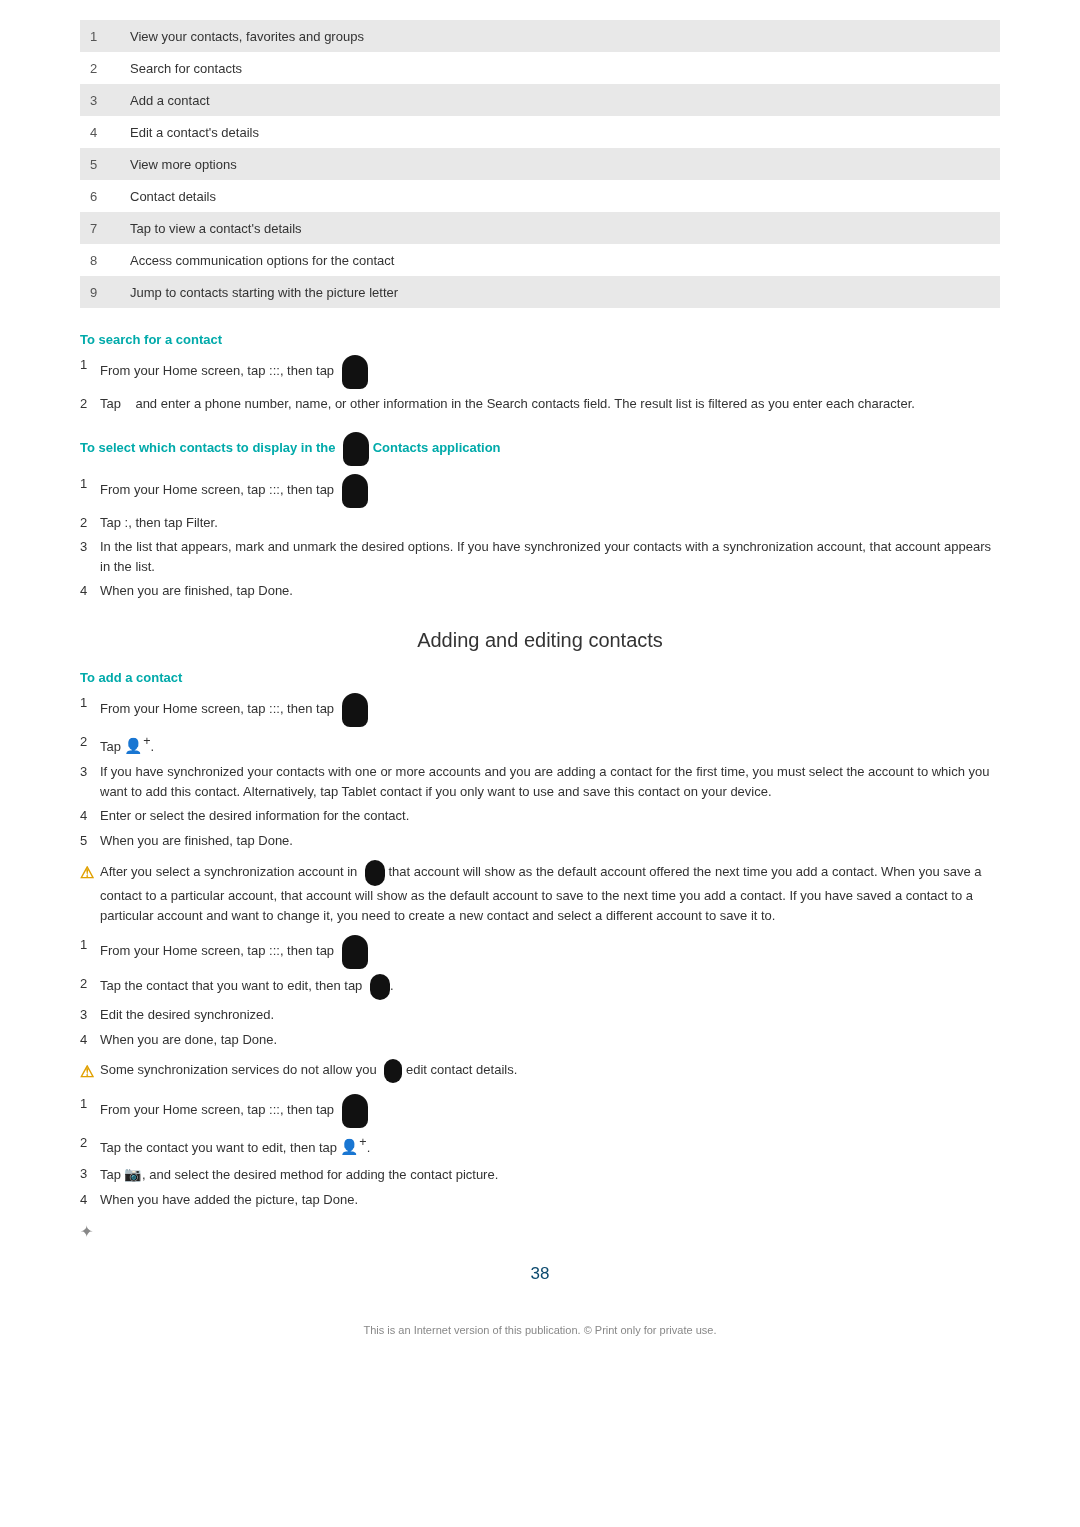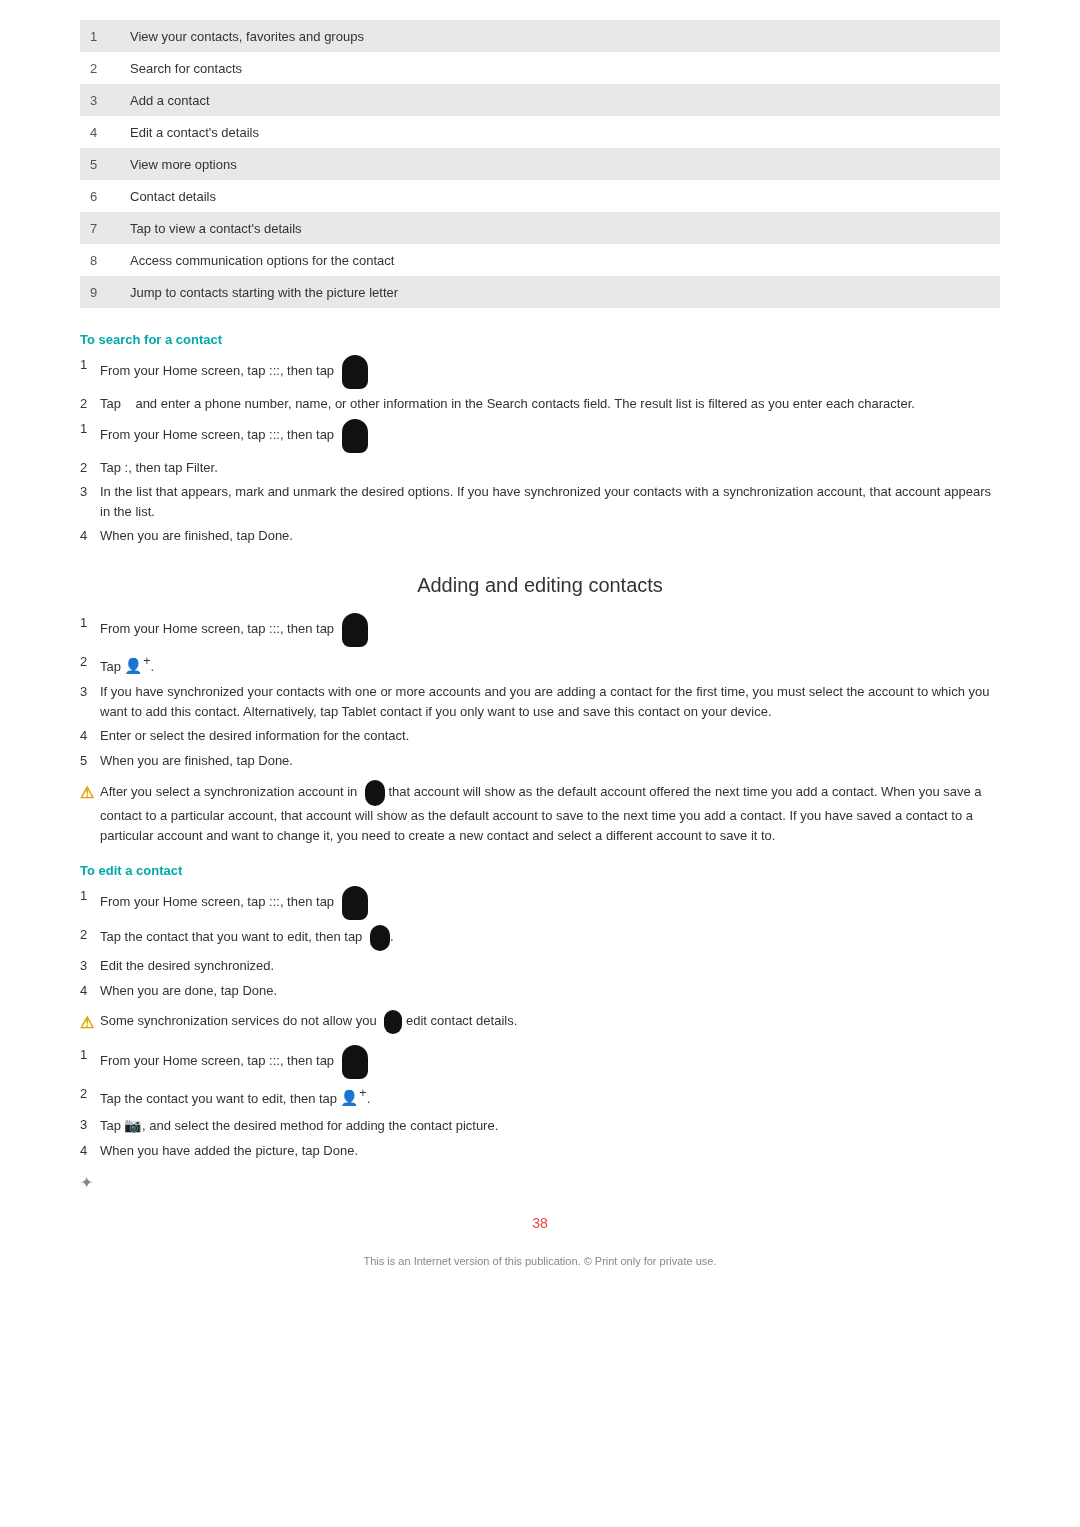--- a/index.html
+++ b/index.html
@@ -102,29 +102,29 @@
     }
 
     .note-text {
       flex: 1;
     }
 
     .footer {
       text-align: center;
       color: #888;
       font-size: 11px;
-      margin-top: 24px;
+      margin-top: 40px;
       border-top: none;
     }
 
     .page-num {
       text-align: center;
-      font-size: 14px;
+      font-size: 17px;
       margin: 20px 0 10px 0;
-      color: #ef4444;
+      color: #0c4a6e;
     }
 
     
     .thumb {
       display: inline-block;
       background: #111;
       width: 26px;
       height: 34px;
       border-radius: 13px 13px 8px 8px;
       vertical-align: middle;
@@ -181,20 +181,21 @@
       <span class="step-text">From your Home screen, tap :::, then tap <span class="thumb"></span></span>
     </li>
     <li>
       <span class="step-num">2</span>
       <span class="step-text">Tap &nbsp;&nbsp; and enter a phone number, name, or other information in the <span class="bold">Search contacts</span> field. The result list is filtered as you enter each character.</span>
     </li>
   </ol>
 </div>
 
 <div>
+  <div class="section-heading">To select which contacts to display in the <span class="thumb"></span> Contacts application</div>
   <ol class="steps-list">
     <li>
       <span class="step-num">1</span>
       <span class="step-text">From your Home screen, tap :::, then tap <span class="thumb"></span></span>
     </li>
     <li>
       <span class="step-num">2</span>
       <span class="step-text">Tap :, then tap <span class="bold">Filter</span>.</span>
     </li>
     <li>
@@ -204,20 +205,21 @@
     <li>
       <span class="step-num">4</span>
       <span class="step-text">When you are finished, tap <span class="bold">Done</span>.</span>
     </li>
   </ol>
 </div>
 
 <div class="section-title">Adding and editing contacts</div>
 
 <div>
+  <div class="section-heading">To add a contact</div>
   <ol class="steps-list">
     <li>
       <span class="step-num">1</span>
       <span class="step-text">From your Home screen, tap :::, then tap <span class="thumb"></span></span>
     </li>
     <li>
       <span class="step-num">2</span>
       <span class="step-text">Tap <span style="font-size:15px;">👤<sup>+</sup></span>.</span>
     </li>
     <li>
@@ -233,21 +235,20 @@
       <span class="step-text">When you are finished, tap <span class="bold">Done</span>.</span>
     </li>
   </ol>
   <div class="note-box">
     <span class="note-icon">⚠</span>
     <span class="note-text">After you select a synchronization account in <span class="thumb" style="width:20px;height:26px;border-radius:10px;"></span> that account will show as the default account offered the next time you add a contact. When you save a contact to a particular account, that account will show as the default account to save to the next time you add a contact. If you have saved a contact to a particular account and want to change it, you need to create a new contact and select a different account to save it to.</span>
   </div>
 </div>
 
 <div>
-  <div class="section-heading">To edit a contact</div>
   <ol class="steps-list">
     <li>
       <span class="step-num">1</span>
       <span class="step-text">From your Home screen, tap :::, then tap <span class="thumb"></span></span>
     </li>
     <li>
       <span class="step-num">2</span>
       <span class="step-text">Tap the contact that you want to edit, then tap <span class="thumb" style="width:20px;height:26px;border-radius:10px;"></span>.</span>
     </li>
     <li>

